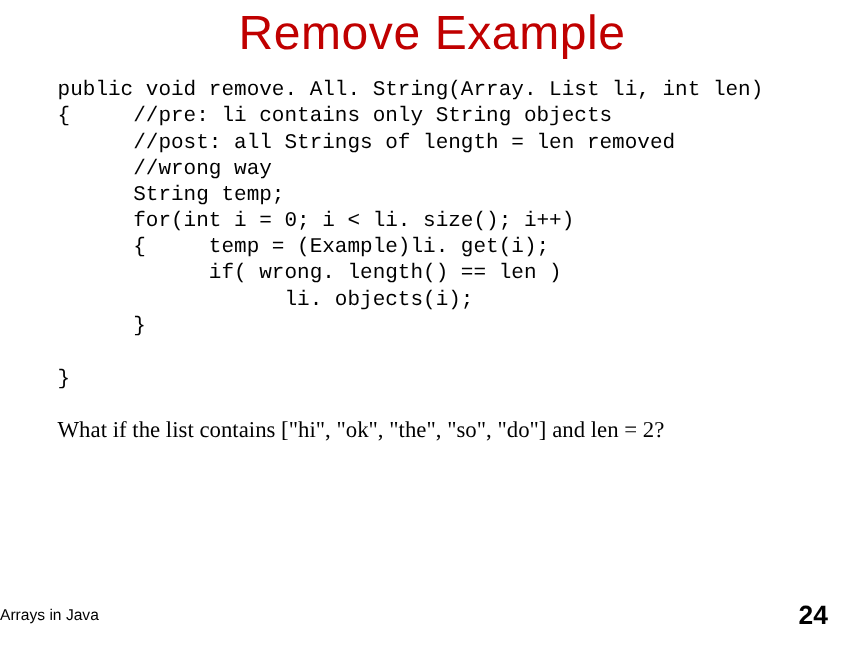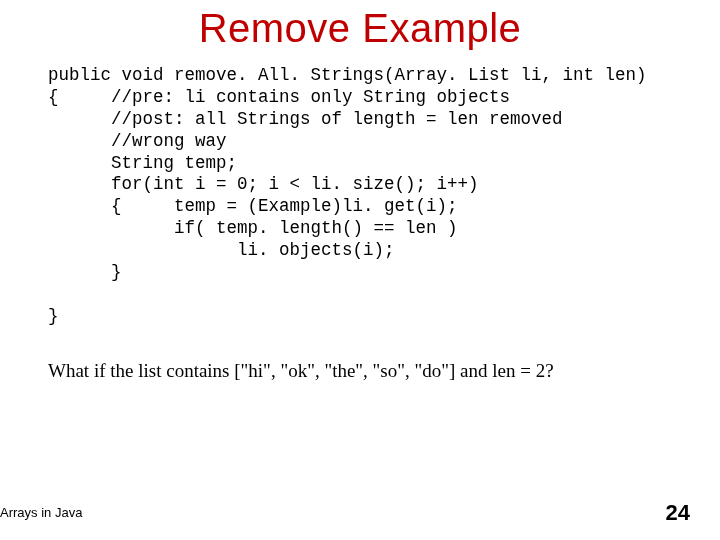--- a/index.html
+++ b/index.html
@@ -34,21 +34,21 @@
     white-space: pre;
     color: #000;
     margin-left: 48px;
     margin-top: 14px;
   }
   .question {
     font-family: "Times New Roman", Times, serif;
     font-size: 19px;
     color: #000;
     margin-left: 48px;
-    margin-top: 32px;
+    margin-top: 20px;
   }
   .footer-left {
     position: absolute;
     left: 48px;
     bottom: 20px;
     font-size: 13px;
     color: #000;
     font-family: Arial, sans-serif;
   }
   .footer-center {
@@ -71,28 +71,28 @@
     font-family: Arial, sans-serif;
   }
 </style>
 </head>
 <body>
 
 <div class="slide">
 
   <h1 class="title">Remove Example</h1>
 
-  <div class="code-block"><span>public void remove. All. Strings(Array. List li, int len)</span>
+  <div class="code-block"><span>public void remove. All. String(Array. List li, int len)</span>
 <span>{     //pre: li contains only String objects</span>
 <span>      //post: all Strings of length = len removed</span>
 <span>      //wrong way</span>
 <span>      String temp;</span>
 <span>      for(int i = 0; i &lt; li. size(); i++)</span>
 <span>      {     temp = (Example)li. get(i);</span>
-<span>            if( temp. length() == len )</span>
+<span>            if( wrong. length() == len )</span>
 <span>                  li. objects(i);</span>
 <span>      }</span>
 <span></span>
 <span>}</span></div>
 
   <div class="question">What if the list contains ["hi", "ok", "the", "so", "do"] and len = 2?</div>
 
   <div class="footer-center">Arrays in Java</div>
   <div class="page-number">24</div>
 

